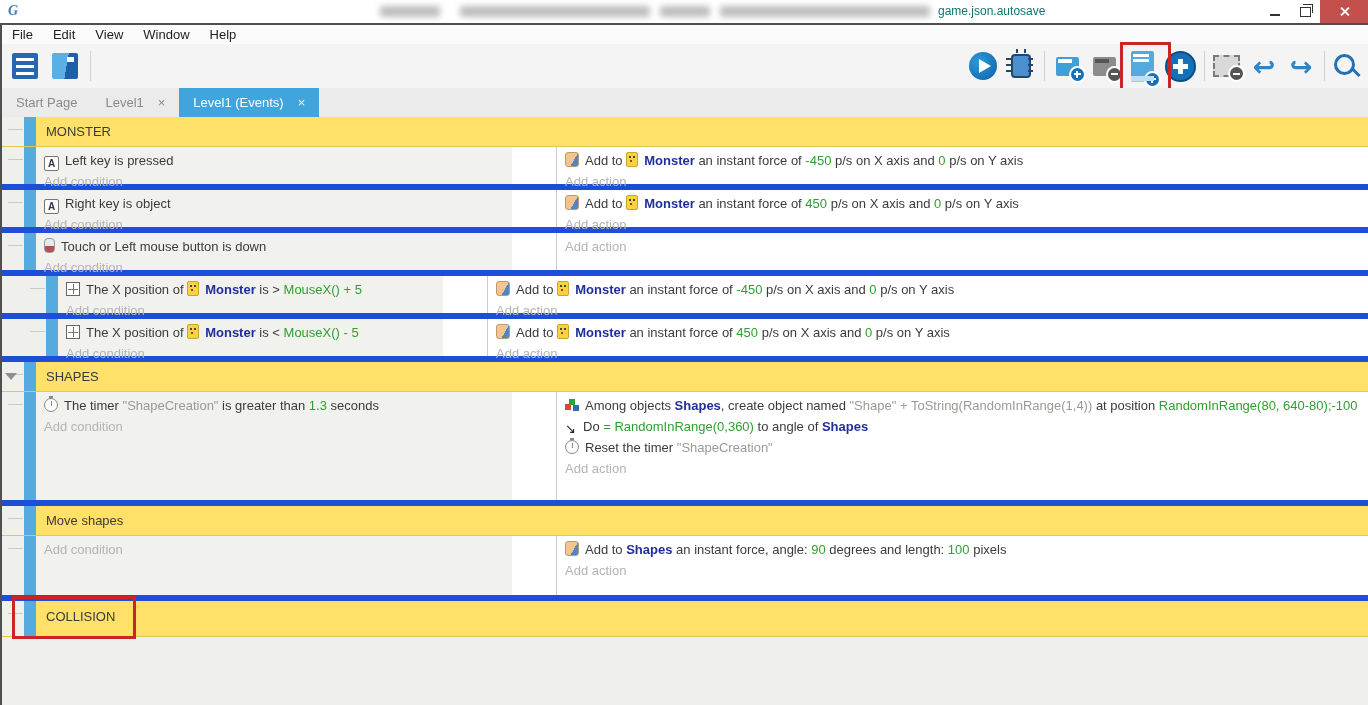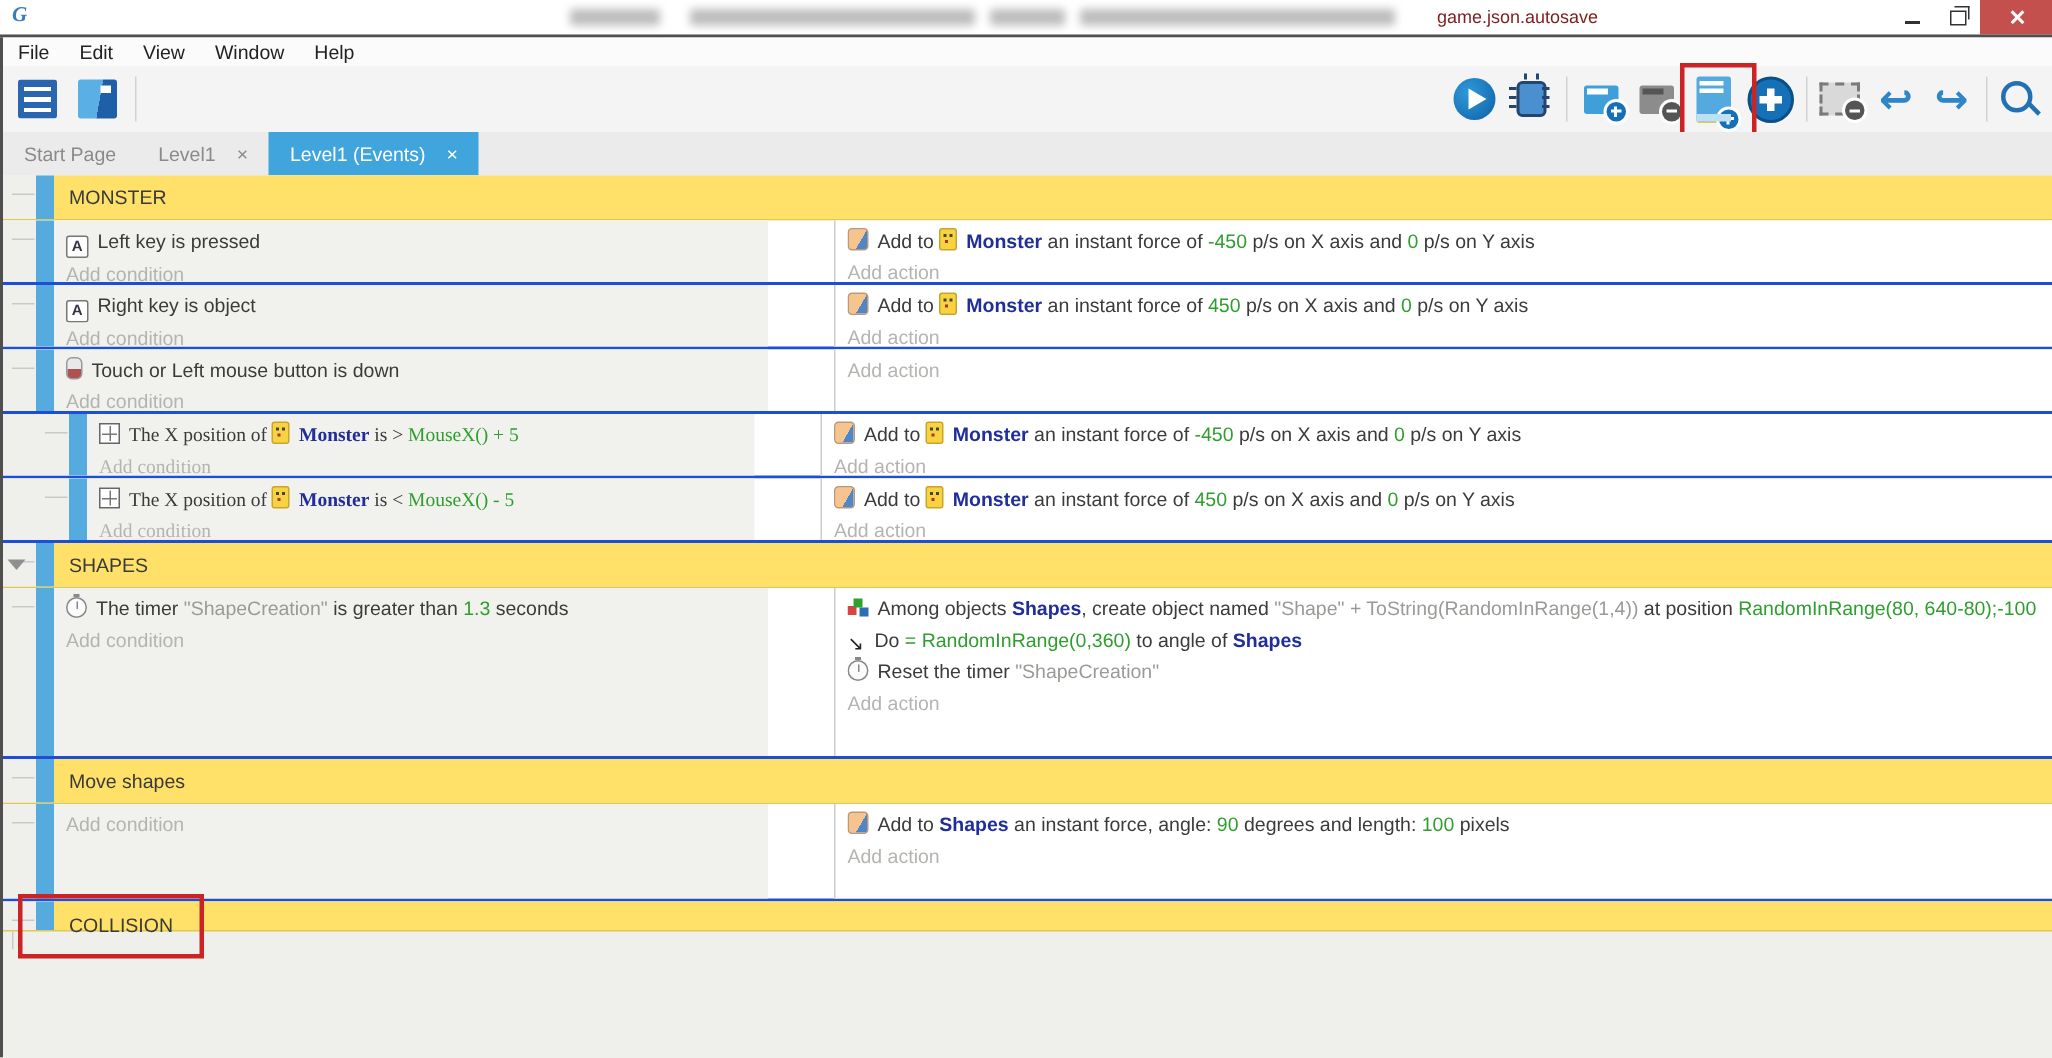--- a/index.html
+++ b/index.html
@@ -5,21 +5,21 @@
   html,body{margin:0;padding:0;}
   body{width:1368px;height:705px;overflow:hidden;background:#efefec;
        font-family:"Liberation Sans",sans-serif;font-size:13px;color:#3b3b3b;position:relative;}
 
   
   .titlebar{position:absolute;left:0;top:0;width:1368px;height:23px;background:#fff;}
   .logo{position:absolute;left:8px;top:3px;width:18px;height:16px;color:#3a7bbf;
         font:italic bold 14px/16px "Liberation Serif",serif;}
   .blur{position:absolute;top:6px;height:11px;background:#bdbdbd;border-radius:2px;filter:blur(3px);}
   .b1{left:380px;width:60px}.b2{left:460px;width:190px}.b3{left:660px;width:50px}.b4{left:720px;width:210px}
-  .title-text{position:absolute;left:938px;top:4px;font-size:12px;color:#7f1d1d;margin-left:20px;}
+  .title-text{position:absolute;left:938px;top:4px;font-size:12px;color:#0f766e;}
   .winbtns{position:absolute;right:0;top:0;height:23px;display:flex;}
   .wbtn{width:30px;height:23px;display:flex;align-items:center;justify-content:center;color:#333;}
   .wbtn.min span{display:block;width:10px;height:2px;background:#333;margin-top:6px;}
   .wbtn.restore span{display:block;width:9px;height:8px;border:1px solid #333;position:relative;background:#fff;}
   .wbtn.restore span::before{content:"";position:absolute;left:2px;top:-4px;width:9px;height:8px;border:1px solid #333;border-bottom:none;border-left:none;}
   .wbtn.close{width:48px;background:#c4504e;position:relative;}
   .wbtn.close i{position:absolute;left:19px;top:6px;width:11px;height:11px;}
   .wbtn.close i::before,.wbtn.close i::after{content:"";position:absolute;left:5px;top:0;width:2px;height:11px;background:#fff;}
   .wbtn.close i::before{transform:rotate(45deg);} .wbtn.close i::after{transform:rotate(-45deg);}
   .title-underline{position:absolute;left:0;top:23px;width:1368px;height:2px;background:#4f4f4f;}
@@ -70,36 +70,36 @@
   
   .tabbar{position:absolute;left:2px;top:88px;width:1366px;height:29px;background:#ebebeb;display:flex;align-items:stretch;}
   .tab{display:flex;align-items:center;padding:0 14px;color:#8a8a8a;}
   .tab .x{margin-left:14px;color:#8a8a8a;}
   .tab.active{background:#3fa5dc;color:#fff;}
   .tab.active .x{color:#fff;}
 
   
   .events{position:absolute;left:2px;top:117px;width:1366px;height:588px;background:#efefec;}
   .tree-vline{position:absolute;left:6px;top:14px;width:1px;height:502px;background:#c9c9c9;}
-  .row{display:flex;border-bottom:2px solid #1d4ed8;position:relative;box-sizing:border-box;background:#fff;}
+  .row{display:flex;border-bottom:6px solid #1d4ed8;position:relative;box-sizing:border-box;background:#fff;}
   .gutter{width:34px;position:relative;flex:none;background:#efefec;}
   .sub .gutter{width:56px;}
   .bluebar{position:absolute;left:22px;top:0;bottom:0;width:12px;background:#55abde;}
   .sub .bluebar{left:44px;}
   .gutter::before{content:"";position:absolute;left:6px;top:12px;width:15px;height:1px;background:#c9c9c9;}
   .sub .gutter::before{left:28px;width:15px;}
   .cell{box-sizing:border-box;padding:3px 8px 2px 8px;}
   .cond{width:476px;flex:none;background:#f1f1ee;}
-  .sub .cond{width:445px;font-family:Liberation Serif, serif;}
+  .sub .cond{width:385px;}
   .act{flex:1;background:#fff;border-left:1px solid #cccccc;margin-left:44px;}
   .line{min-height:21px;line-height:21px;white-space:nowrap;overflow:hidden;}
   .ph{min-height:21px;line-height:21px;color:#b4b4b0;}
   .comment{height:30px;border-bottom:1px solid #e0c94e;background:#efefec;}
   .comment .yellow{flex:1;background:#ffe068;line-height:29px;padding-left:10px;color:#3a3a3a;}
-  .comment.tall{height:20px;}
+  .comment.tall{height:36px;}
   .comment.tall .yellow{line-height:32px;}
   .collapse-arrow{position:absolute;left:3px;top:256px;width:0;height:0;
       border-left:6px solid rgba(0,0,0,0);border-right:6px solid rgba(0,0,0,0);border-top:7px solid #8f8f8f;}
   .red-box-collision{position:absolute;left:10px;top:-5px;width:118px;height:37px;border:3px solid #cc2424;z-index:5;}
 
   
   .sg-p{color:#3b3b3b;} .sg-o{color:#202e9c;font-weight:bold;} .sg-e{color:#2f9e2f;} .sg-q{color:#9a9a96;}
 
   
   .ic{display:inline-block;vertical-align:-2px;margin-right:6px;}

